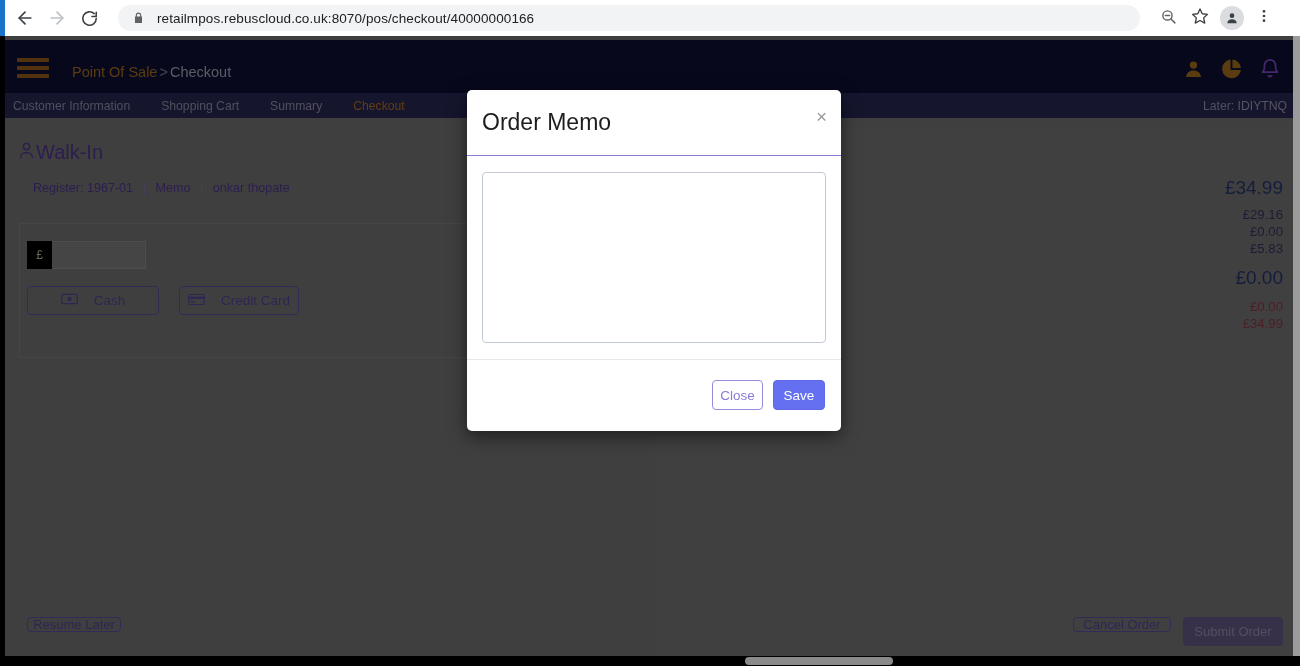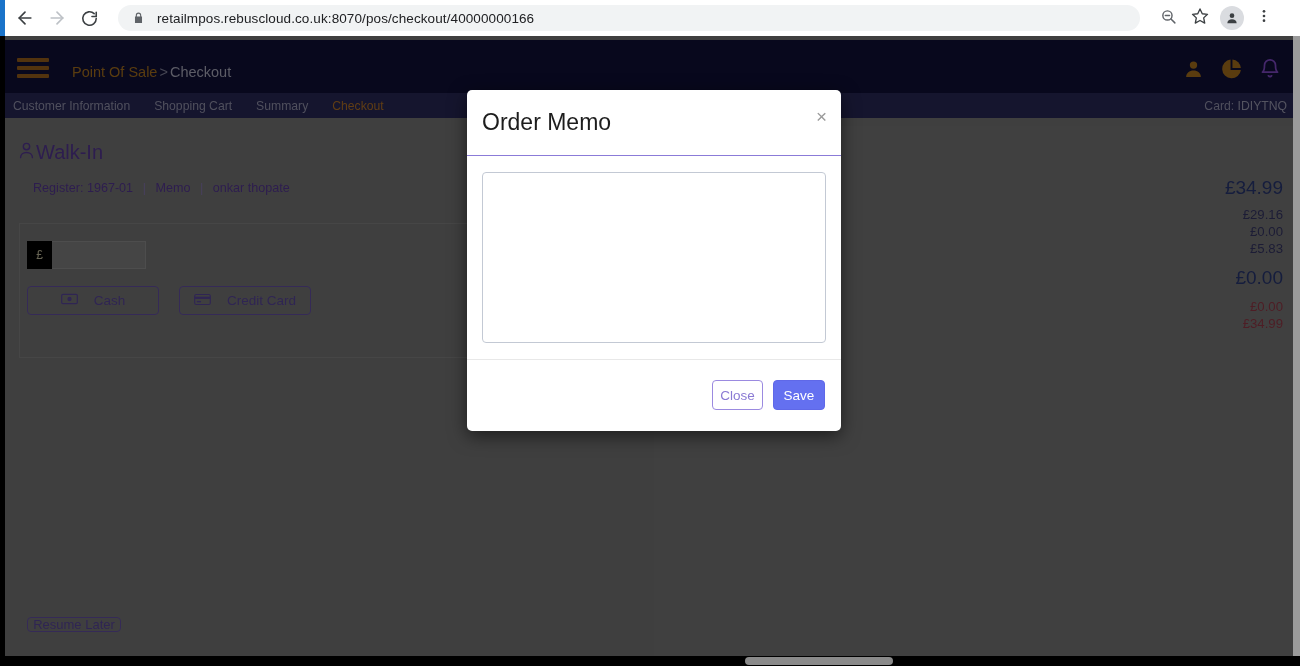--- a/index.html
+++ b/index.html
@@ -86,21 +86,21 @@
     display: flex; align-items: center; gap: 16px;
   }
   .header-icons .hicon { display: flex; align-items: center; justify-content: center; }
 
   
   .step-nav {
     position: absolute; left: 0; top: 57px; width: 1288px; height: 25px;
     background: #2a2a5c;
     display: flex; align-items: center;
   }
-  .step-items { display: flex; align-items: center; gap: 24px; padding-left: 8px; }
+  .step-items { display: flex; align-items: center; gap: 31px; padding-left: 8px; }
   .step-item { font-size: 12.2px; color: #9f9fba; white-space: nowrap; }
   .step-item.active { color: #c07a28; }
   .order-ref {
     position: absolute; right: 6px; top: 50%; transform: translateY(-50%);
     font-size: 12.2px; color: #9f9fba; white-space: nowrap;
   }
   .order-ref .oref-val { color: #a8a8c0; }
 
   
   .content-area {
@@ -145,21 +145,21 @@
     position: absolute; left: 7px; top: 62px;
     display: flex; gap: 20px;
   }
   .pay-btn {
     height: 29px; border: 1px solid #6b55ae; border-radius: 4px;
     background: transparent; color: #5f4aa6;
     font-size: 13.5px; display: flex; align-items: center;
     justify-content: center; gap: 16px;
   }
   .pay-btn.cash { width: 132px; }
-  .pay-btn.card { width: 132px; }
+  .pay-btn.card { width: 120px; }
 
   .right-panel {
     position: absolute; left: 649px; top: 8px; width: 639px; height: 538px;
     background: #818181;
   }
   .totals {
     position: absolute; right: 10px; top: 52px;
     text-align: right; line-height: 1;
   }
   .tot-grand { font-size: 19px; color: #2b3a7a; margin-bottom: 11px; }
@@ -363,21 +363,21 @@
   </div>
 
   <div class="step-nav">
     <div class="step-items">
       <span class="step-item">Customer Information</span>
       <span class="step-item">Shopping Cart</span>
       <span class="step-item">Summary</span>
       <span class="step-item active">Checkout</span>
     </div>
     <div class="order-ref">
-      <span>Card:</span>
+      <span>Later:</span>
       <span class="oref-val">IDIYTNQ</span>
     </div>
   </div>
 
   <div class="content-area">
 
     <div class="left-panel">
       <div class="cust-row">
         <span>
           <svg width="19" height="21" viewBox="0 0 24 24" fill="none" stroke="#5b3a9e" stroke-width="1.8" stroke-linecap="round" stroke-linejoin="round">
@@ -433,20 +433,24 @@
         <div class="tot-sub">£0.00</div>
         <div class="tot-sub">£5.83</div>
         <div class="tot-due">£0.00</div>
         <div class="tot-red">£0.00</div>
         <div class="tot-red">£34.99</div>
       </div>
     </div>
 
     <div class="bottom-bar">
       <button class="btn-outline resume-btn">Resume Later</button>
+      <div class="bottom-right">
+        <button class="btn-outline cancel-btn">Cancel Order</button>
+        <button class="btn-filled-muted submit-btn">Submit Order</button>
+      </div>
     </div>
   </div>
 
   <div class="dim-overlay"></div>
 
   <div class="modal">
     <div class="modal-header">
       <h2 class="modal-title">Order Memo</h2>
       <button class="modal-close">×</button>
     </div>

